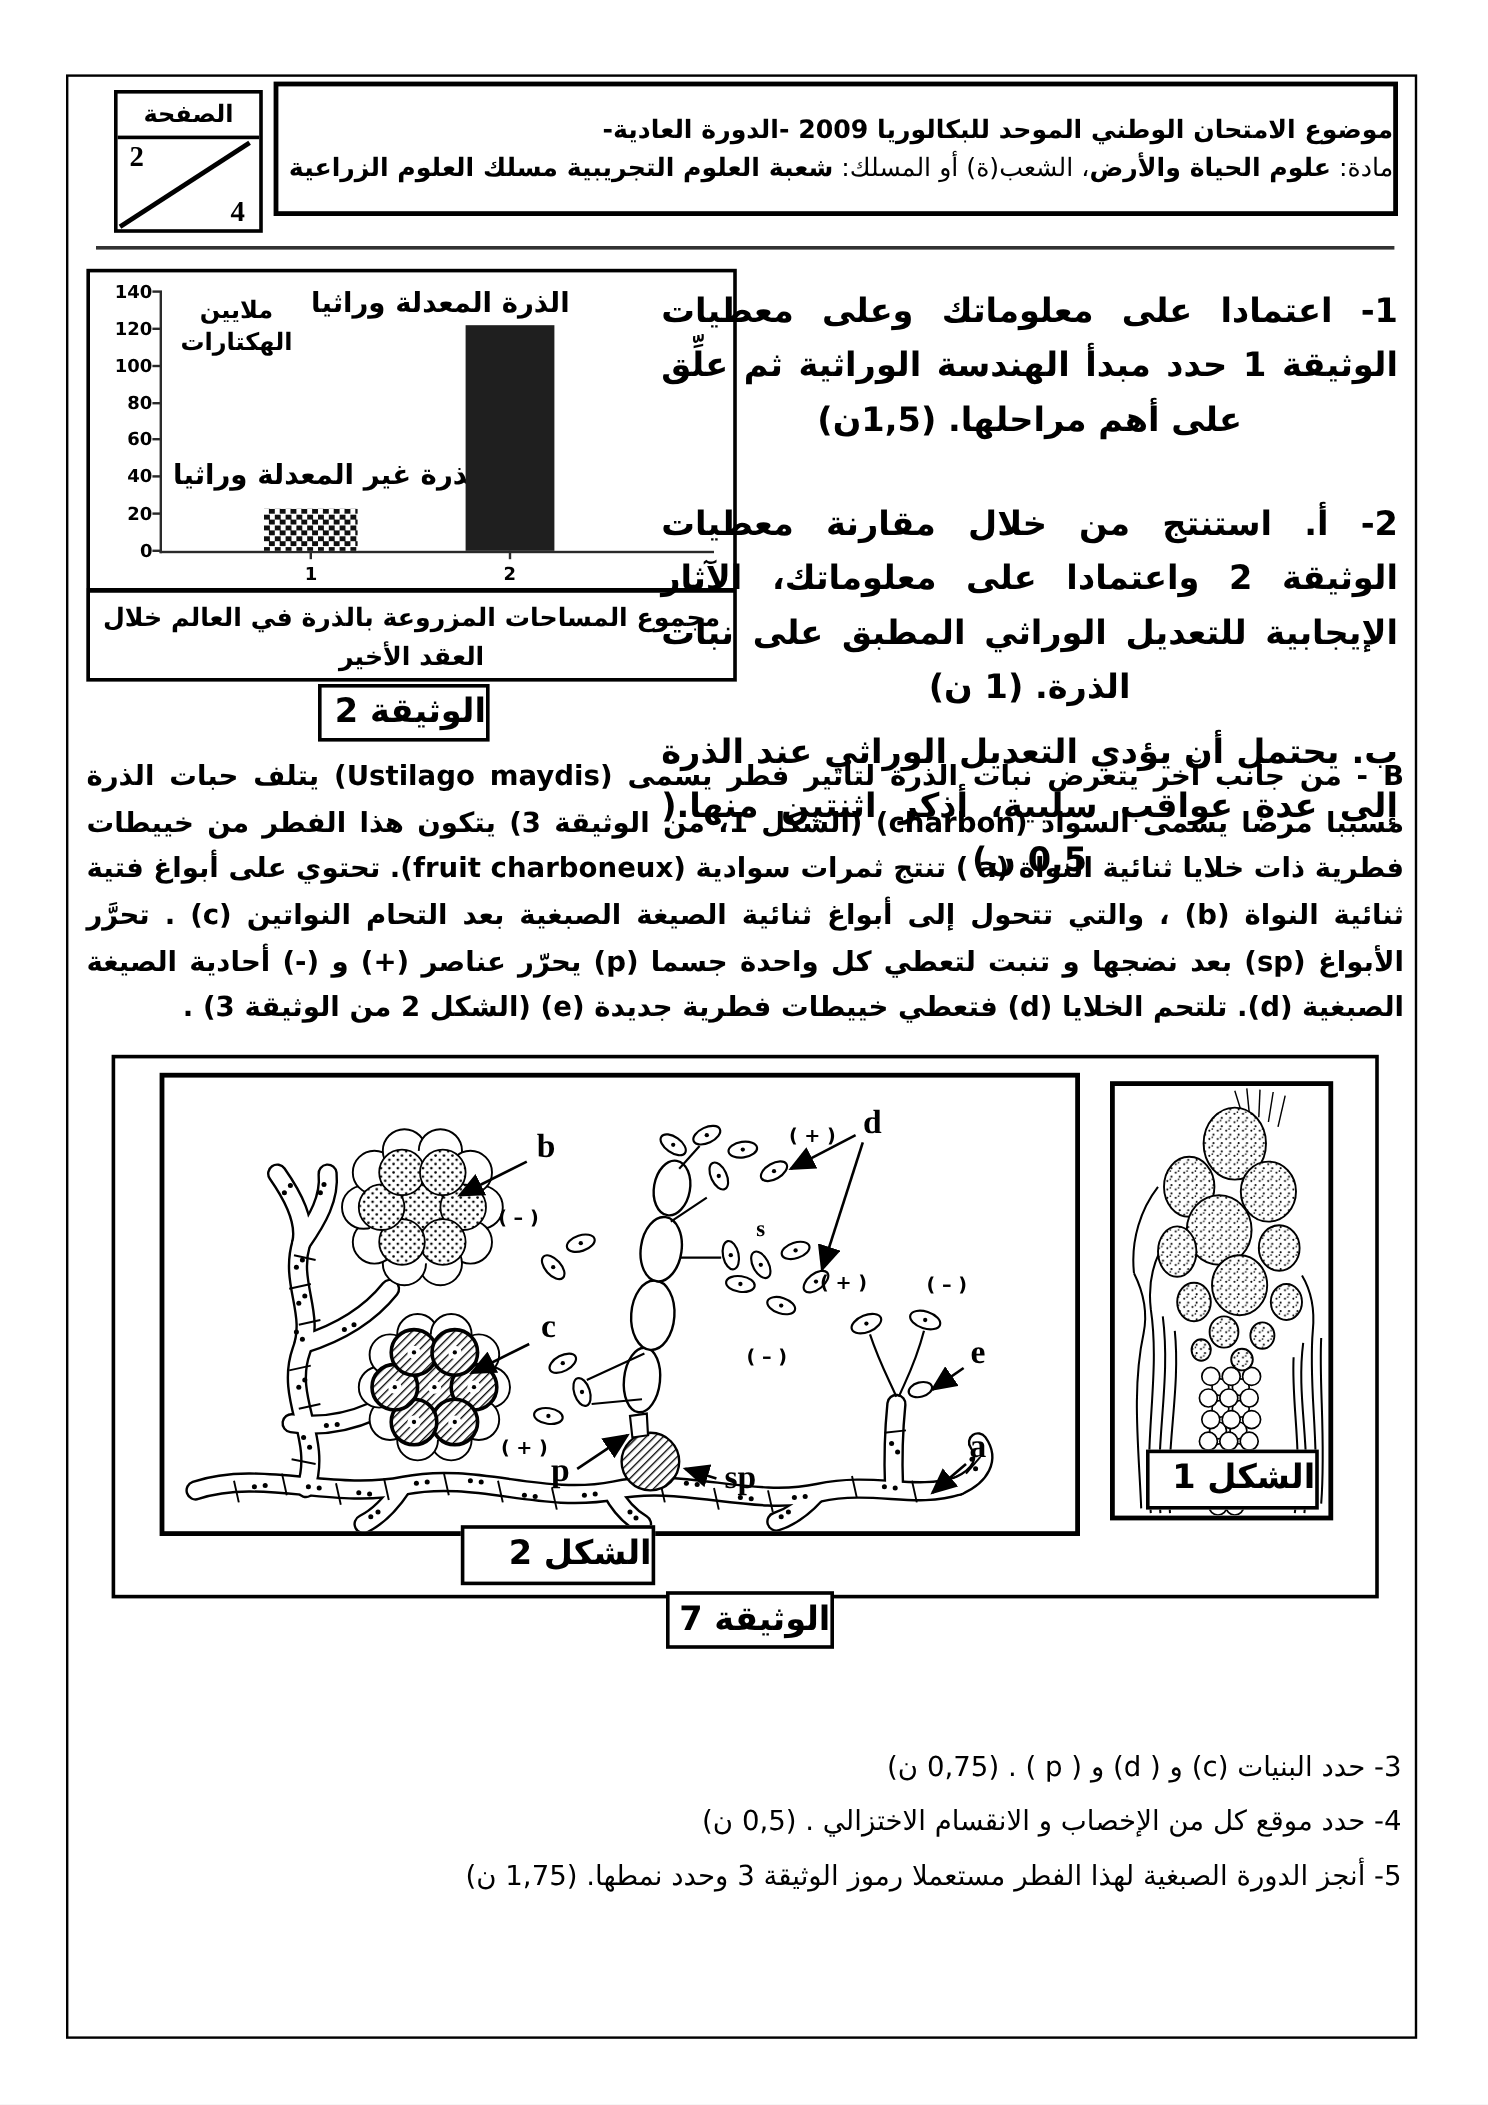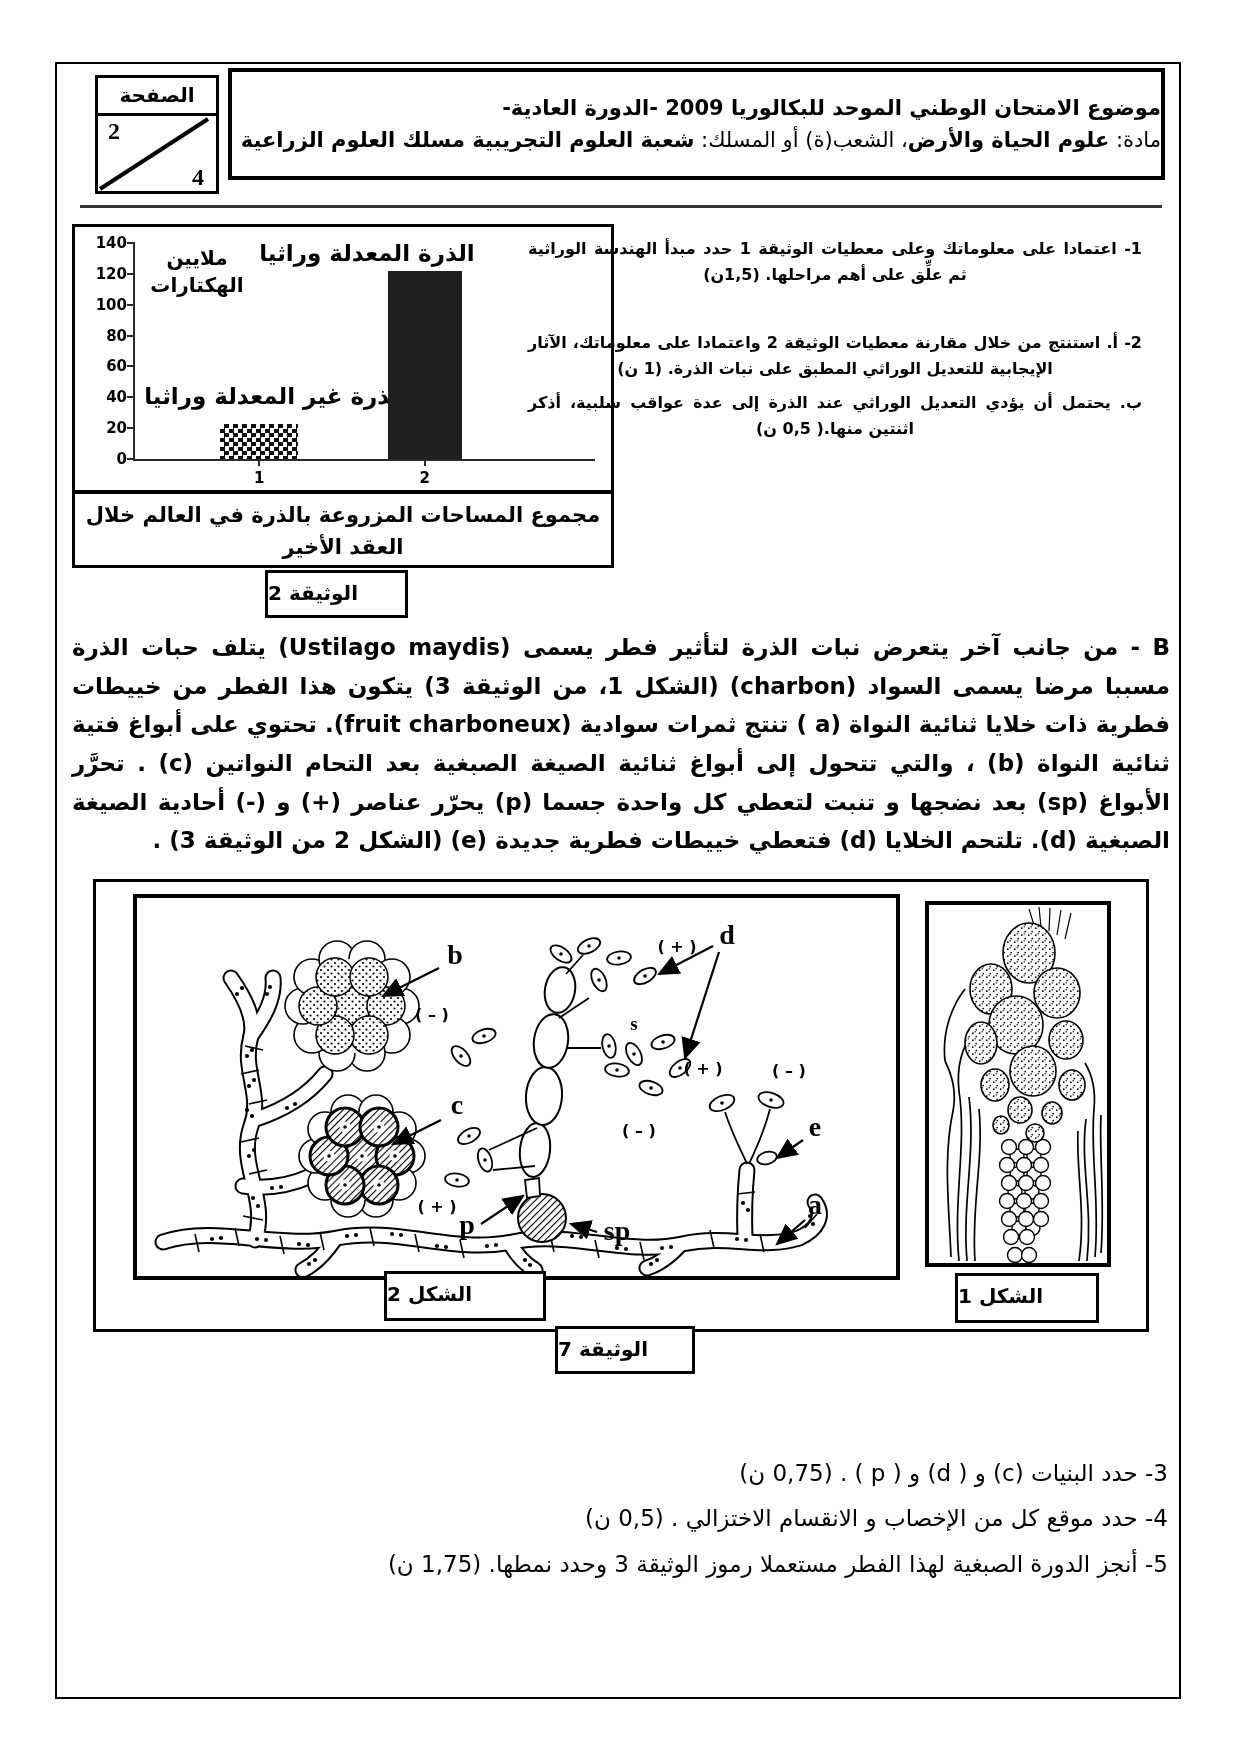--- a/index.html
+++ b/index.html
@@ -28,38 +28,38 @@
   .xcat{position:absolute;bottom:-28px;transform:translateX(-50%);font-size:15px;font-weight:bold;}
   .bar{position:absolute;bottom:0;}
   .bar.solid{background:#1f1f1f;}
   .bar.checker{background-image:repeating-conic-gradient(#101010 0% 25%, #ffffff 0% 50%);background-size:9px 9px;}
   .ann{position:absolute;font-weight:bold;font-size:23px;direction:rtl;white-space:nowrap;}
   .ann0{left:2%;bottom:23%;}
   .ann1{left:27%;bottom:89.5%;}
   .unit-label{position:absolute;left:6px;top:2px;width:112px;font-weight:bold;font-size:20px;text-align:center;direction:rtl;line-height:1.35;}
   .chart-caption{position:absolute;left:-3px;right:-3px;bottom:-3px;height:78px;border:3px solid #000;border-top:4px solid #000;
                  direction:rtl;text-align:center;font-weight:bold;font-size:21px;padding-top:6px;box-sizing:border-box;line-height:1.5;background:#fff;}
-  .doc-label{position:absolute;border:3px solid #000;background:#fff;text-align:left;font-weight:bold;font-size:20px;line-height:40px;}
+  .doc-label{position:absolute;border:3px solid #000;background:#fff;text-align:right;font-weight:bold;font-size:28px;line-height:40px;}
   .doc2-label{left:265px;top:570px;width:137px;height:42px;}
 
   
-  .questions-top{position:absolute;left:528px;top:236px;width:614px;direction:rtl;font-weight:bold;font-size:16px;line-height:1.62;}
+  .questions-top{position:absolute;left:551px;top:236px;width:614px;direction:rtl;font-weight:bold;font-size:28px;line-height:1.62;}
   .questions-top p{margin:0 0 8px 0;text-align:justify;text-align-last:center;}
   .questions-top p.gap{margin-top:42px;}
 
   
   .para-b{position:absolute;left:72px;top:628px;width:1098px;direction:rtl;font-weight:bold;font-size:23px;
           line-height:1.68;text-align:justify;text-align-last:right;}
 
   
   .fig-frame{position:absolute;left:93px;top:879px;width:1050px;height:447px;border:3px solid #000;background:#fff;}
   .fig2-box{position:absolute;left:37px;top:12px;width:759px;height:378px;border:4px solid #000;background:#fff;}
   .fig1-box{position:absolute;left:829px;top:19px;width:178px;height:358px;border:4px solid #000;background:#fff;}
   .fig2-label{left:384px;top:1271px;width:156px;height:44px;}
-  .fig1-label{left:955px;top:1273px;width:138px;height:44px;}
+  .fig1-label{left:955px;top:1208px;width:138px;height:44px;}
   .doc3-label{left:555px;top:1326px;width:134px;height:42px;}
 
   
   .questions-bottom{position:absolute;left:75px;top:1455px;width:1093px;direction:rtl;font-weight:normal;font-size:23px;line-height:1.62;}
   .questions-bottom p{margin:0 0 8px 0;text-align:right;}
 
   
   .hyo{fill:none;stroke:#000;stroke-width:17;stroke-linecap:round;}
   .hyi{fill:none;stroke:#fff;stroke-width:13;stroke-linecap:round;}
   .sep{stroke:#000;stroke-width:1.6;}

